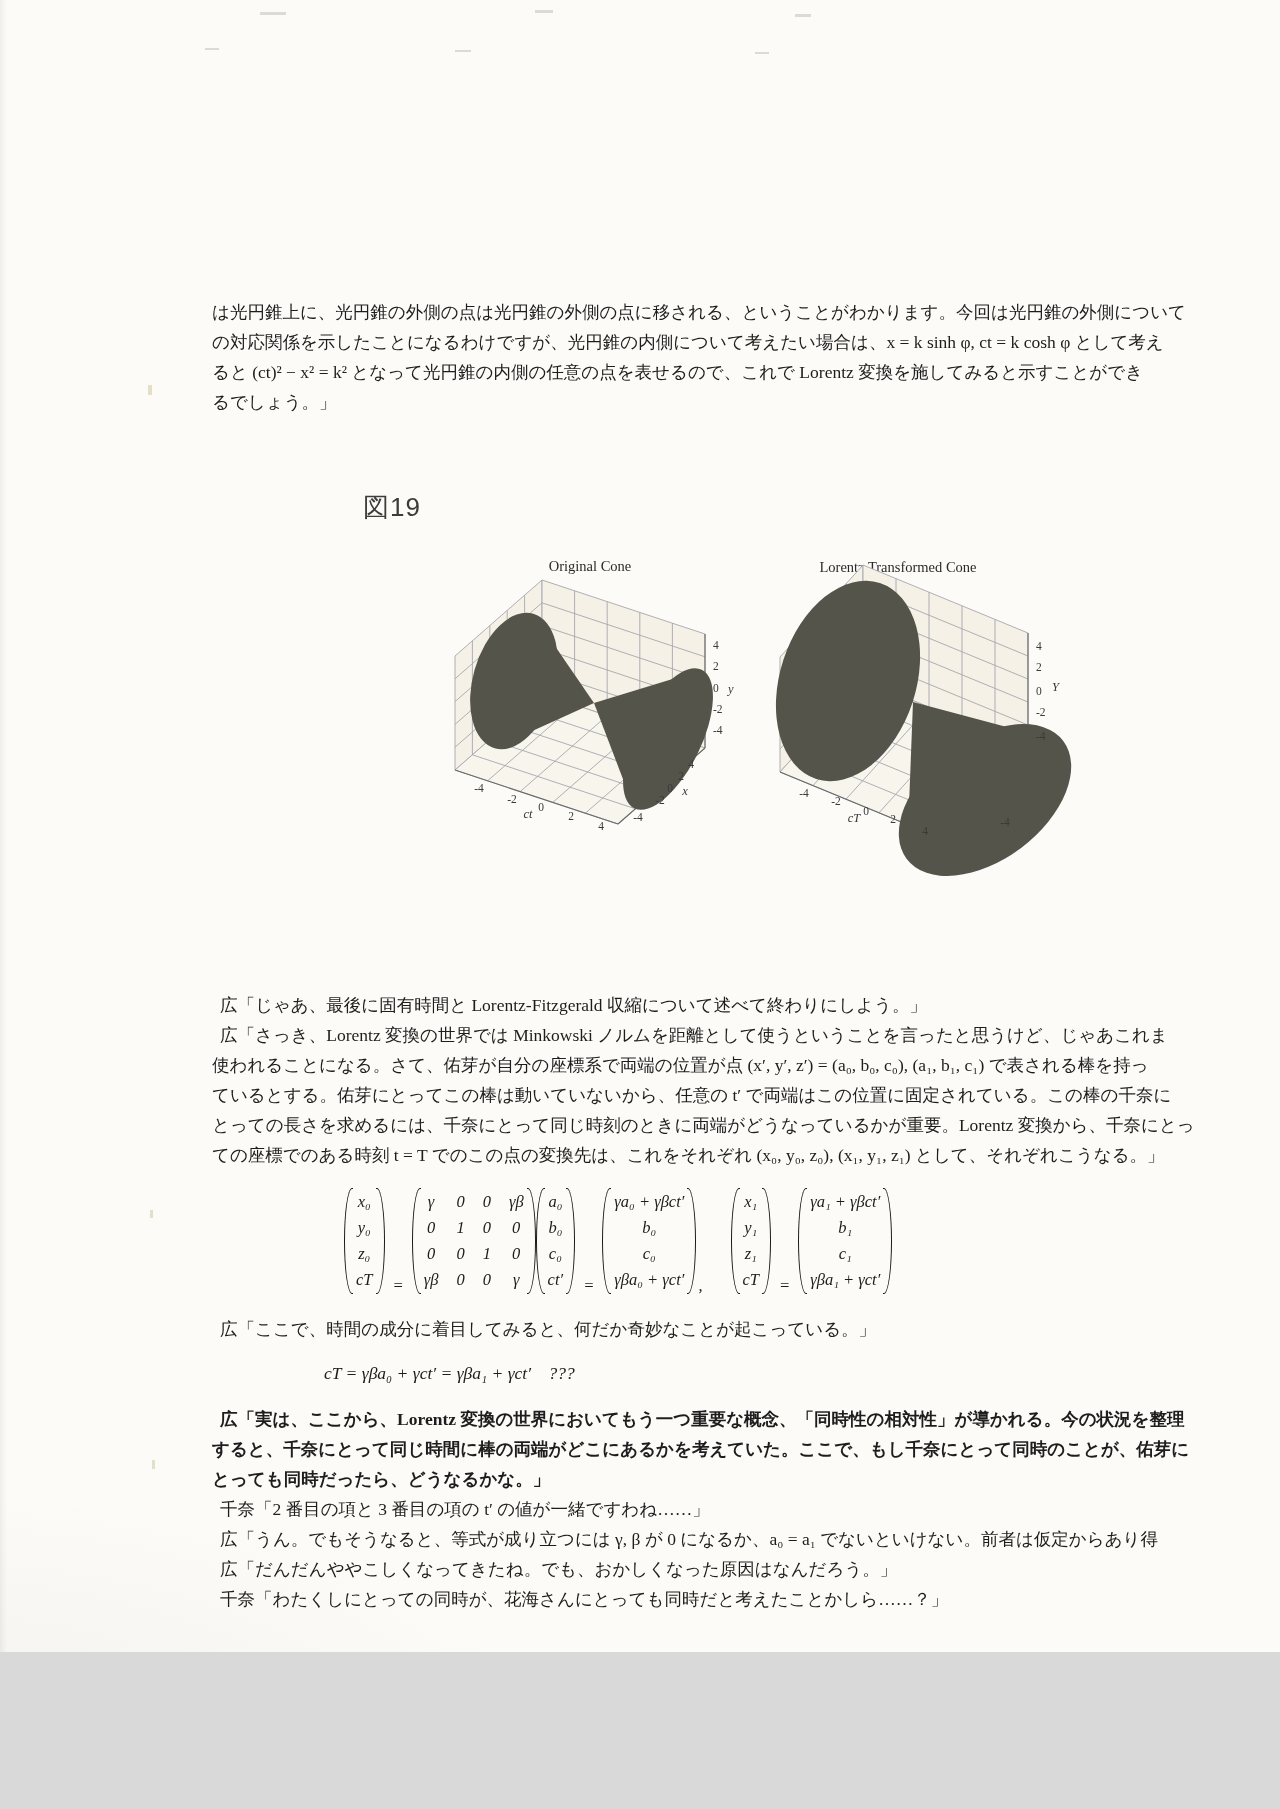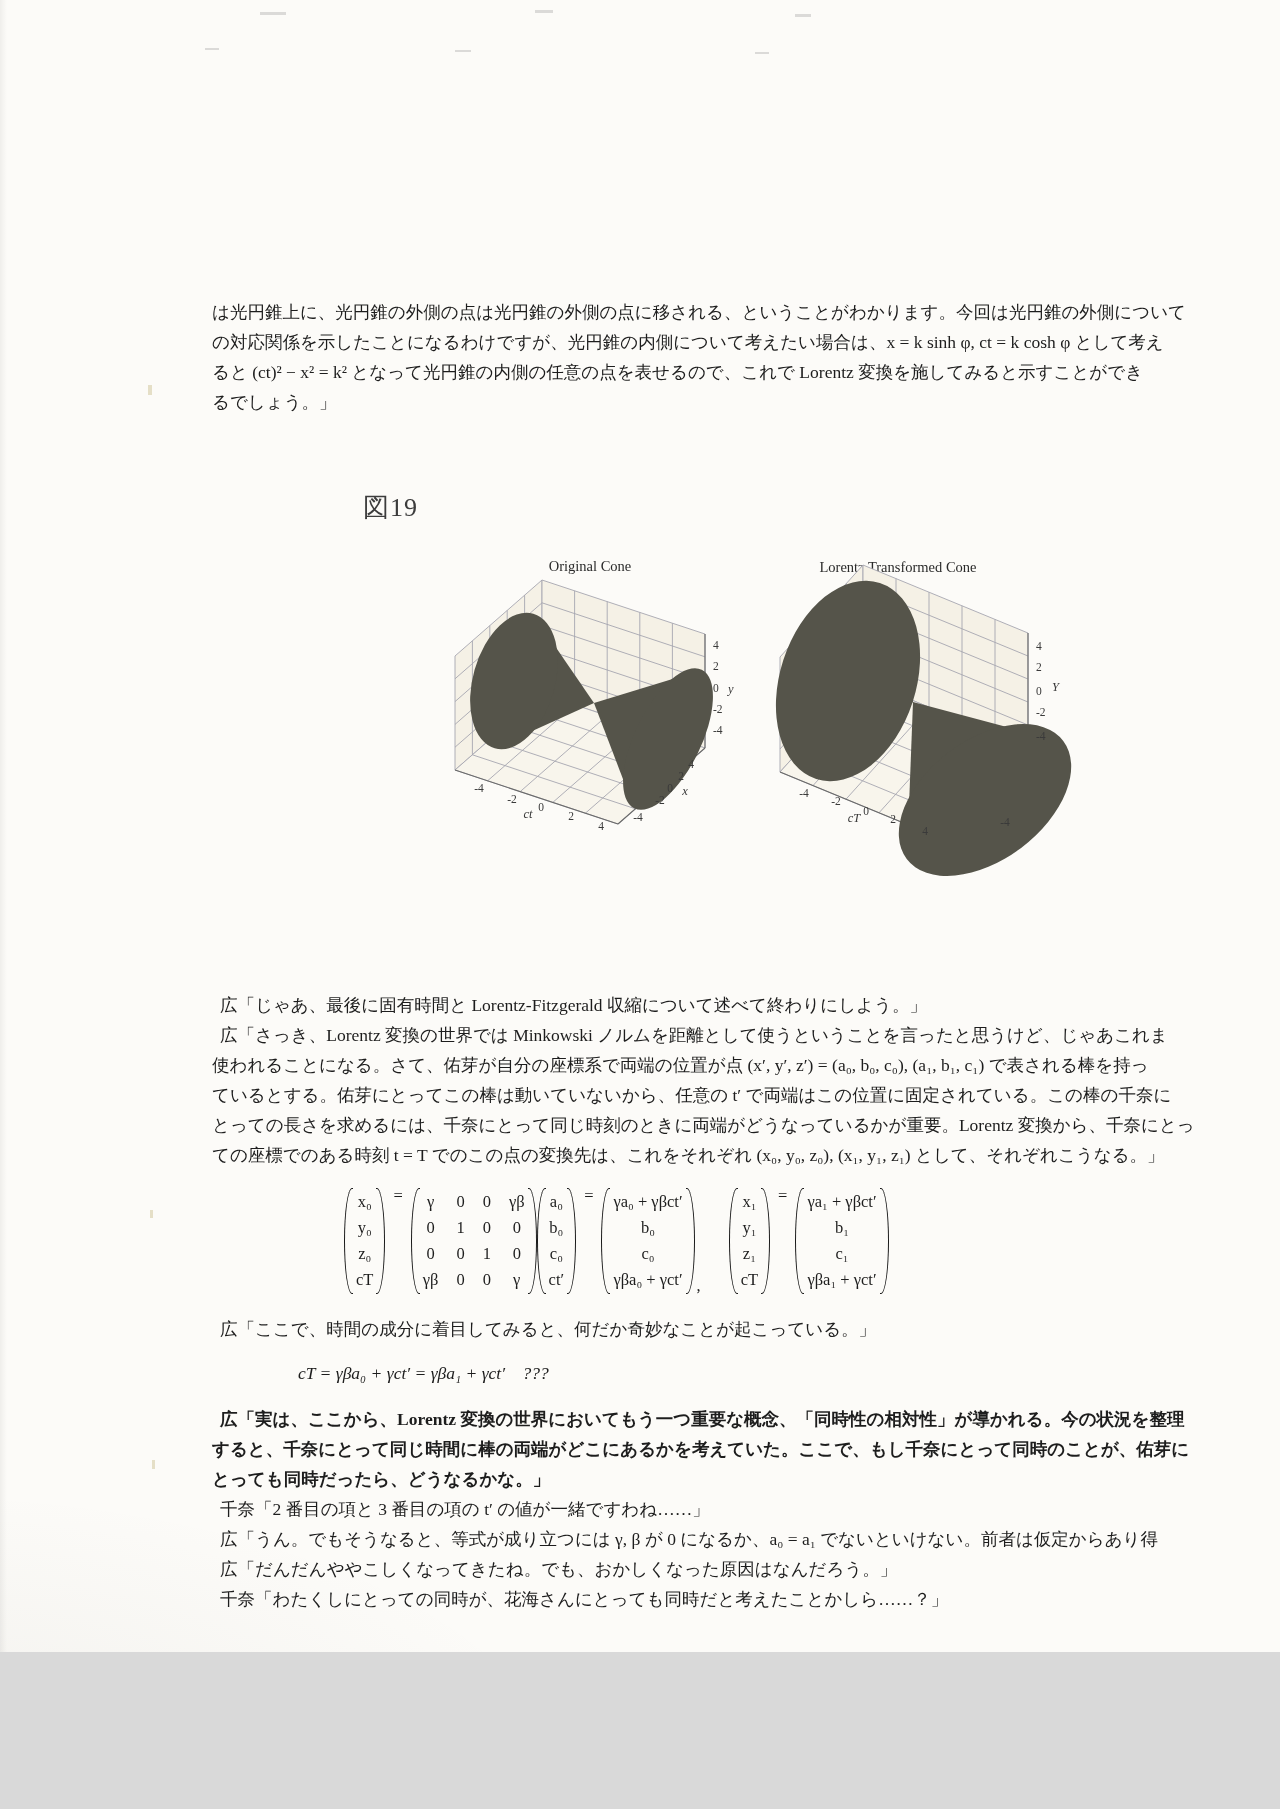--- a/index.html
+++ b/index.html
@@ -11,32 +11,32 @@
     overflow:hidden;
     font-family:"Liberation Serif","DejaVu Serif",serif;
     color:#1d1d1d;
   }
   .tblock { position:absolute; width:860px; }
   .tline { font-size:17.5px; line-height:30px; white-space:nowrap; }
   .tline.ind { padding-left:8px; }
   .para { margin:0; }
   .fig-label {
     position:absolute; left:363px; top:490px;
-    font-family:Liberation Serif, serif;
+    font-family:Liberation Sans, sans-serif;
     font-size:26px; color:#3c3c3c; letter-spacing:1px;
   }
   svg text { font-family:"Liberation Serif","DejaVu Serif",serif; fill:#3a3a3a; font-size:11.5px; }
   svg text.axlabel { font-style:italic; font-size:12.5px; }
   svg text.ptitle { font-size:14.5px; fill:#2a2a2a; }
   .grid-line { stroke:#a6a6b0; stroke-width:0.9; fill:none; }
   .pane { fill:#f5f1e6; stroke:#a6a6b0; stroke-width:0.9; }
   .floor { fill:#f8f5ec; stroke:#a6a6b0; stroke-width:0.9; }
   .axis { stroke:#6a6a6a; stroke-width:1.1; }
   
-  .eqrow { display:flex; align-items:flex-start; font-size:16.5px; }
+  .eqrow { display:flex; align-items:flex-end; font-style:italic; font-size:16.5px; }
   .eqrow .eqsign { padding:0 8px; }
   .eqrow .comma { padding:0 2px; align-self:flex-end; }
   .gapw { width:26px; }
   .vec { position:relative; padding:3px 12px; }
   .vec::before, .vec::after {
     content:""; position:absolute; top:2px; bottom:2px; width:8px;
     border:1.5px solid #1b1b1b;
   }
   .vec::before { left:0; border-right:none; border-radius:8px 0 0 8px / 50% 0 0 50%; }
   .vec::after  { right:0; border-left:none; border-radius:0 8px 8px 0 / 0 50% 50% 0; }
@@ -286,21 +286,21 @@
         <span>b₁</span>
         <span>c₁</span>
         <span>γβa₁ + γct′</span>
       </span></span>
     </div>
 
     <div class="para" style="margin-top:18px;">
       <div class="tline ind">広「ここで、時間の成分に着目してみると、何だか奇妙なことが起こっている。」</div>
     </div>
 
-    <div class="time-eq" style="margin-top:14px; margin-left:86px;">cT = γβa₀ + γct′ = γβa₁ + γct′　???</div>
+    <div class="time-eq" style="margin-top:14px; margin-left:112px;">cT = γβa₀ + γct′ = γβa₁ + γct′　???</div>
 
     <div class="para" style="margin-top:16px;font-weight:bold;">
       <div class="tline ind">広「実は、ここから、Lorentz 変換の世界においてもう一つ重要な概念、「同時性の相対性」が導かれる。今の状況を整理</div>
       <div class="tline">すると、千奈にとって同じ時間に棒の両端がどこにあるかを考えていた。ここで、もし千奈にとって同時のことが、佑芽に</div>
       <div class="tline">とっても同時だったら、どうなるかな。」</div>
     </div>
 
     <div class="para">
       <div class="tline ind">千奈「2 番目の項と 3 番目の項の t′ の値が一緒ですわね……」</div>
     </div>

